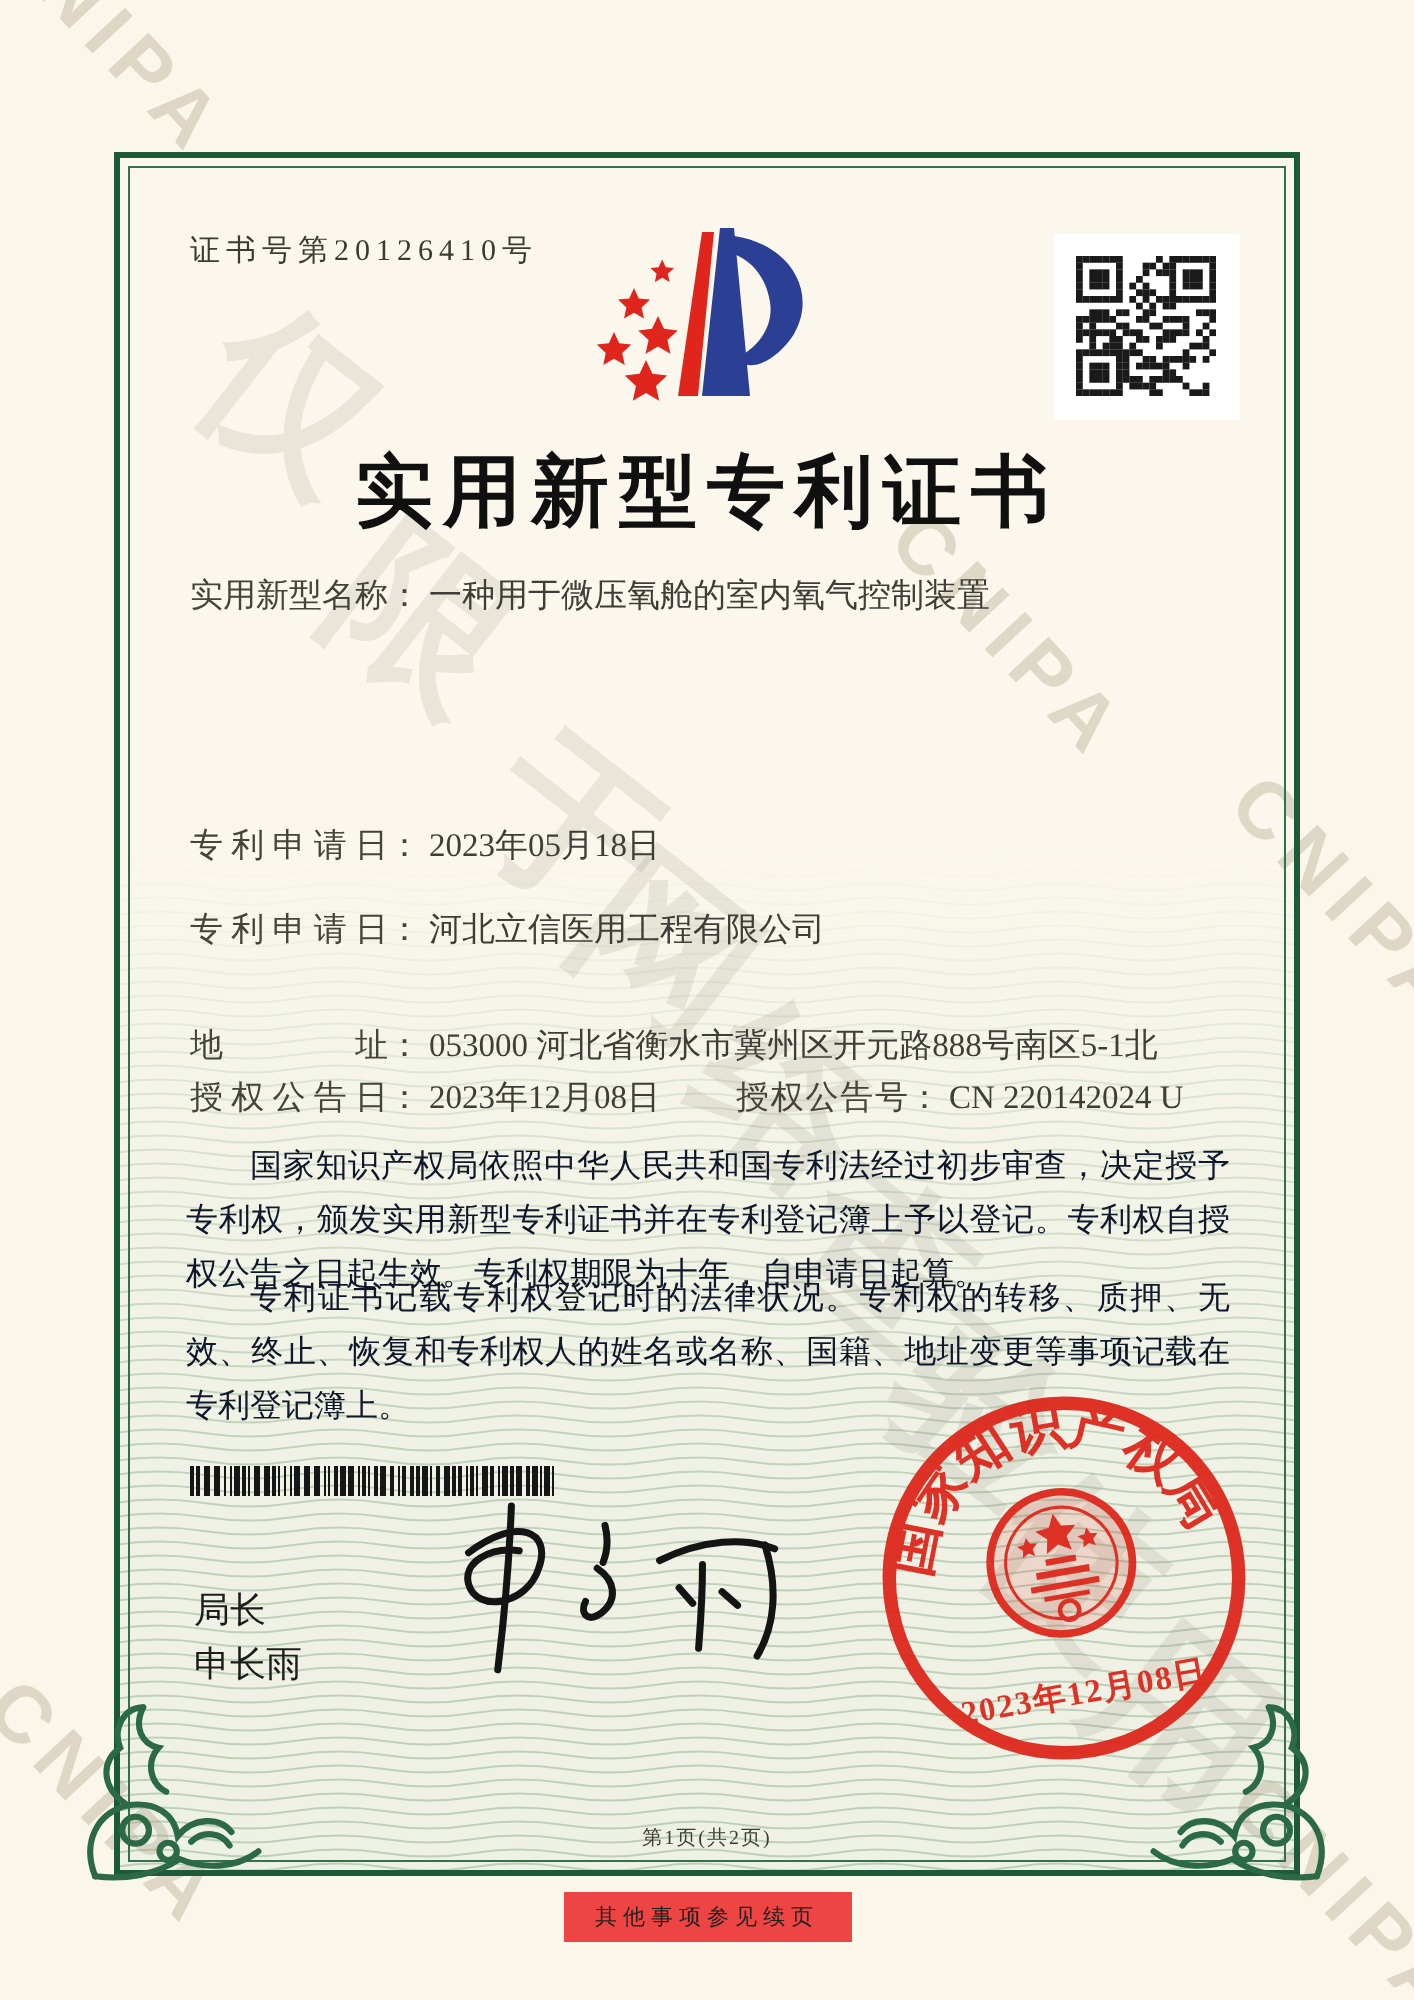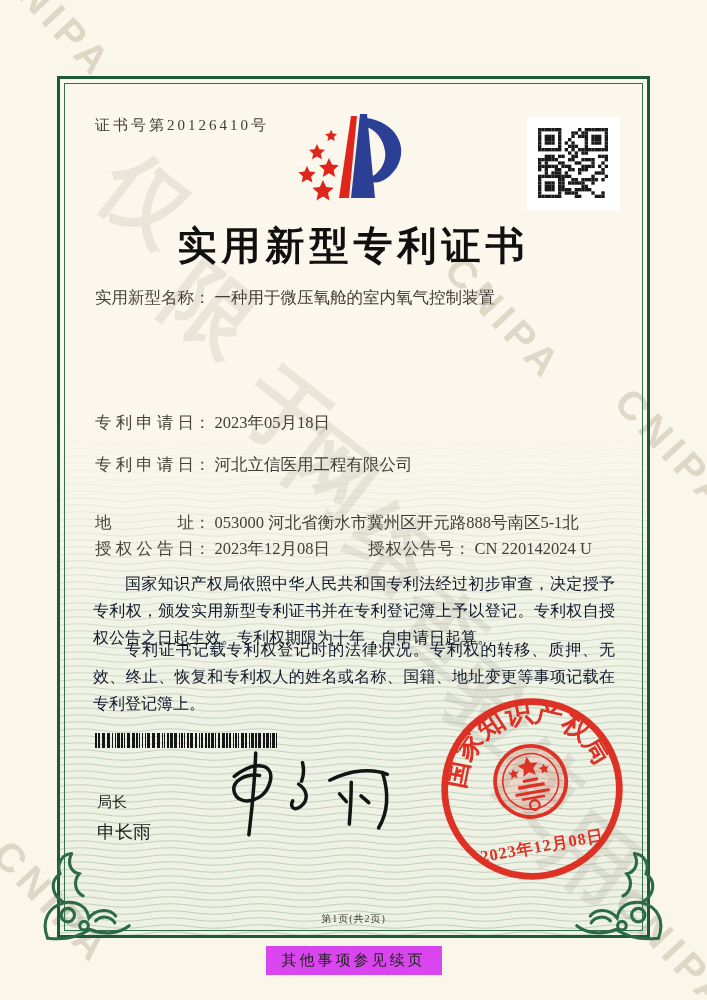--- a/index.html
+++ b/index.html
@@ -79,35 +79,35 @@
   .law-par{
     position:absolute;left:93px;width:522px;z-index:4;
     font-size:16px;line-height:27px;color:#0f172a;
     text-align:justify;text-indent:2em;
     font-family:"Liberation Serif",serif;
   }
   .p0{top:570px;} .p1{top:636px;}
 
   
   .barcode{position:absolute;left:95px;top:733px;height:15px;z-index:4;font-size:0;white-space:nowrap;}
-  .sig-title{position:absolute;left:97px;top:793px;z-index:4;font-size:15px;color:#1c1c1c;font-family:"Liberation Sans",sans-serif;}
+  .sig-title{position:absolute;left:97px;top:793px;z-index:4;font-size:18px;color:#1c1c1c;font-family:"Liberation Sans",sans-serif;}
   .sig-name{position:absolute;left:97px;top:820px;z-index:4;font-size:18px;color:#1c1c1c;font-family:"Liberation Sans",sans-serif;}
   .sig-script{position:absolute;left:205px;top:740px;z-index:4;}
   .seal{position:absolute;left:436px;top:693px;z-index:6;}
 
   .page-no{
     position:absolute;left:57px;top:912px;width:593px;z-index:4;
     text-align:center;font-size:10px;color:#3d3c34;letter-spacing:1px;
   }
   .footer-note{
     position:absolute;left:0;top:946px;width:707px;z-index:4;text-align:center;
   }
   .footer-note span{
-    display:inline-block;background:#d946ef;padding:5px 16px;
-    font-size:15px;letter-spacing:3px;color:#22221e;
+    display:inline-block;background:#ef4444;padding:5px 16px;
+    font-size:11px;letter-spacing:3px;color:#22221e;
   }
 </style>
 </head>
 <body>
 
 <div class="stage">
 
   <svg class="waves-svg" width="593" height="862">
     <defs>
       <pattern id="wv" width="90" height="7" patternUnits="userSpaceOnUse">

